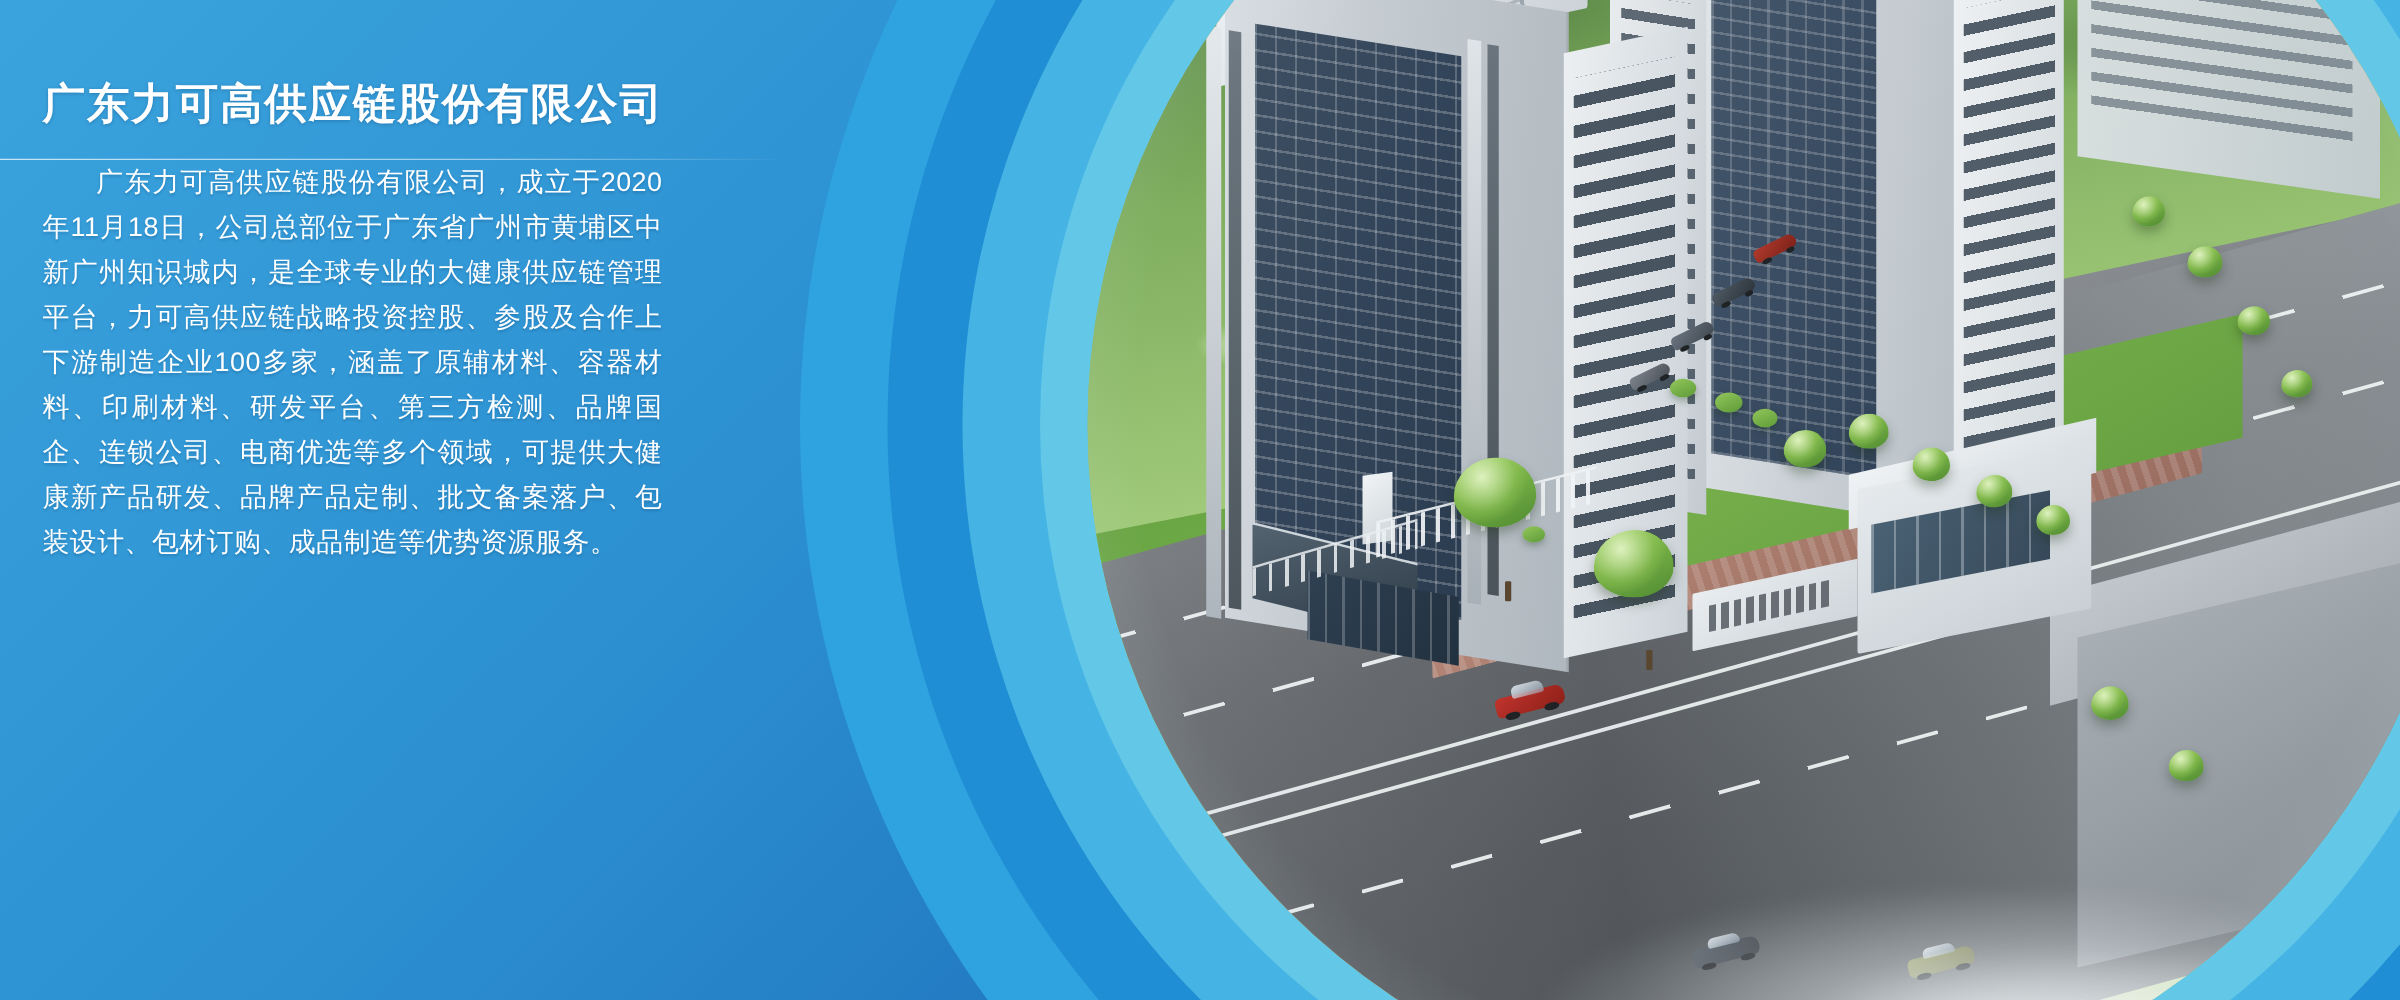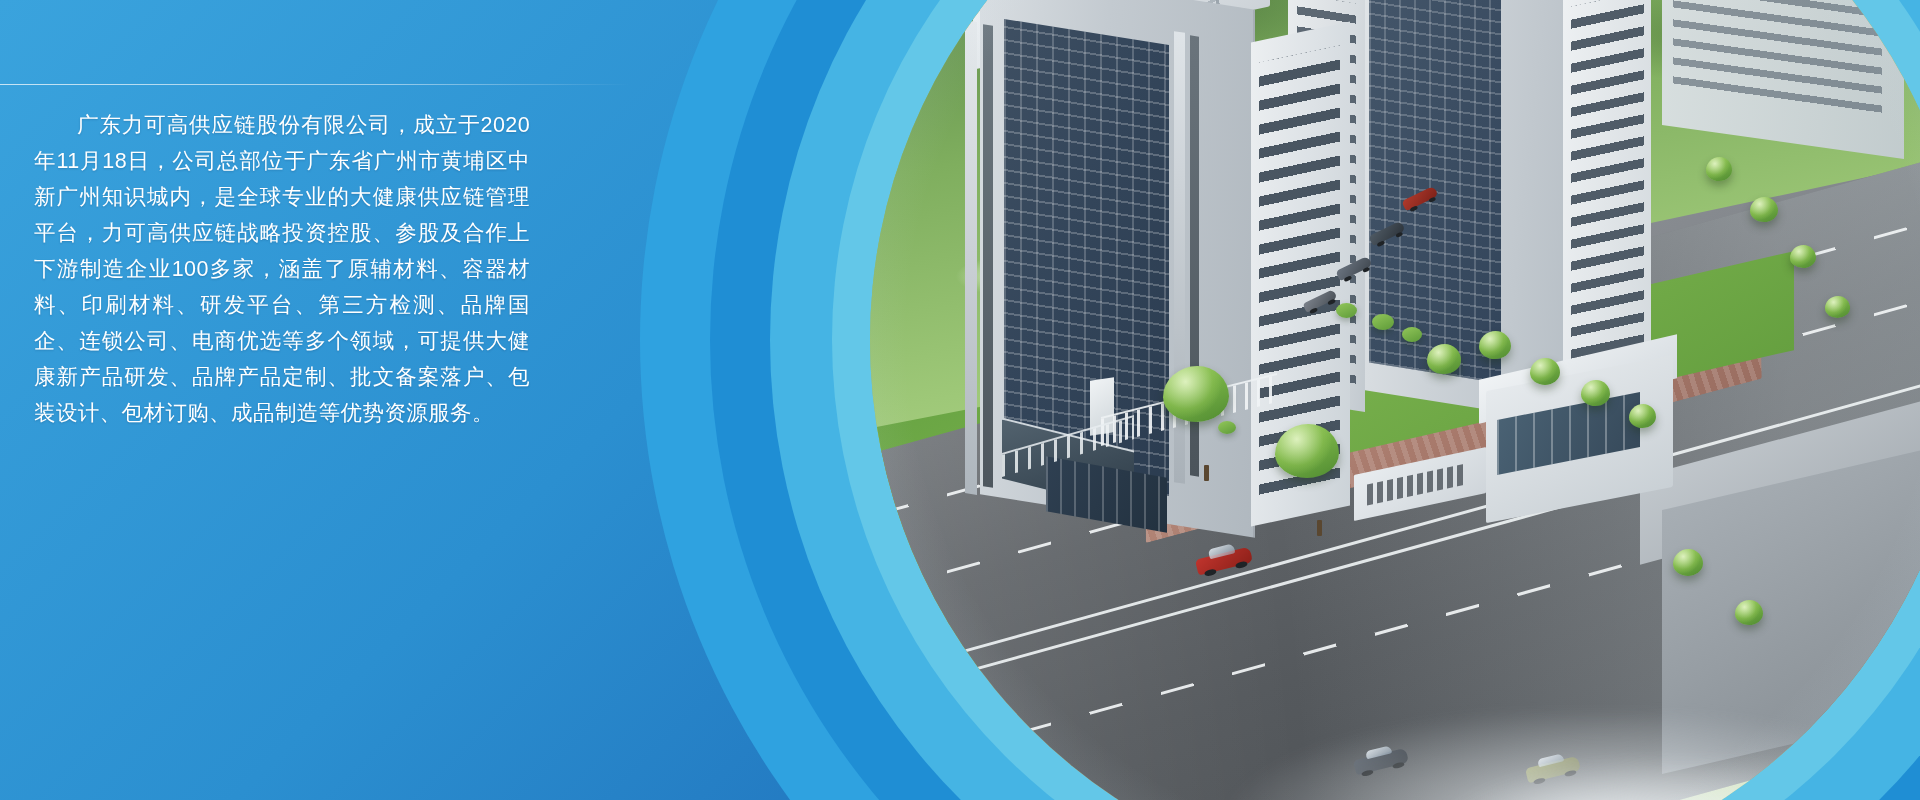--- a/index.html
+++ b/index.html
@@ -442,21 +442,20 @@
     line-height:1.25;
     text-shadow:0 1px 3px rgba(0,40,80,.26);
     white-space:nowrap;
   }
   #title-rule {
     margin:22px 0 0 -34px;
     width:630px; height:1px;
     background:linear-gradient(90deg, rgba(255,255,255,.72) 0%, rgba(255,255,255,.5) 62%, rgba(255,255,255,0) 100%);
   }
   #body-copy {
-    margin-top:22px;
     width:496px;
   }
   .para {
     color:#ffffff;
     font-size:21.5px;
     line-height:36px;
     letter-spacing:.4px;
     text-align:justify;
     text-indent:2em;
     text-shadow:0 1px 2px rgba(0,40,80,.22);
@@ -589,19 +588,20 @@
       <span class="wheelA"></span>
       <span class="wheelB"></span>
     </div>
 
     <div class="ph" id="mist"></div>
     <div class="ph" id="mist2"></div>
     <div class="ph" id="photo-vignette"></div>
   </div>
 
   <div id="text-panel">
+    <h1 id="page-title">广东力可高供应链股份有限公司</h1>
     <div id="title-rule"></div>
     <div id="body-copy">
       <p class="para">广东力可高供应链股份有限公司，成立于2020年11月18日，公司总部位于广东省广州市黄埔区中新广州知识城内，是全球专业的大健康供应链管理平台，力可高供应链战略投资控股、参股及合作上下游制造企业100多家，涵盖了原辅材料、容器材料、印刷材料、研发平台、第三方检测、品牌国企、连锁公司、电商优选等多个领域，可提供大健康新产品研发、品牌产品定制、批文备案落户、包装设计、包材订购、成品制造等优势资源服务。</p>
     </div>
   </div>
 
 </div>
 
 </body></html>

